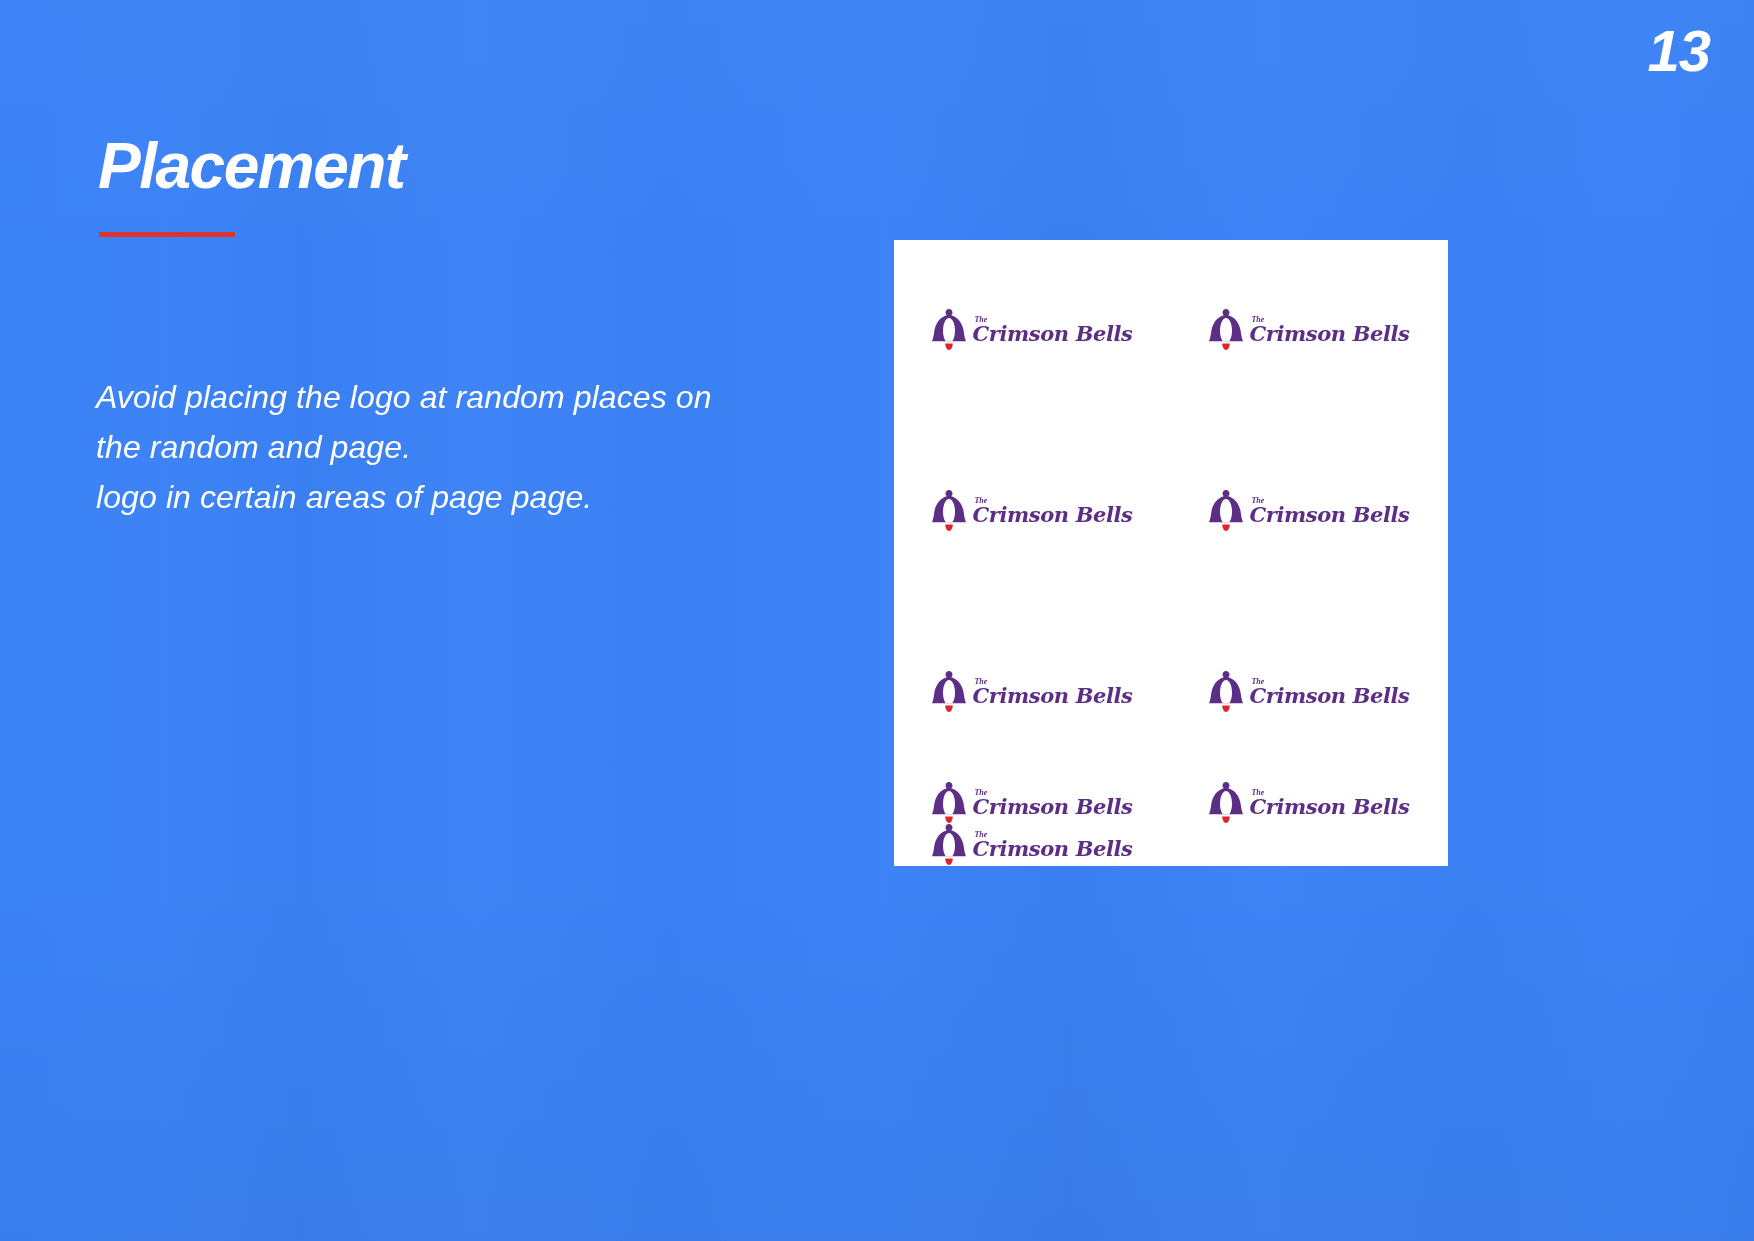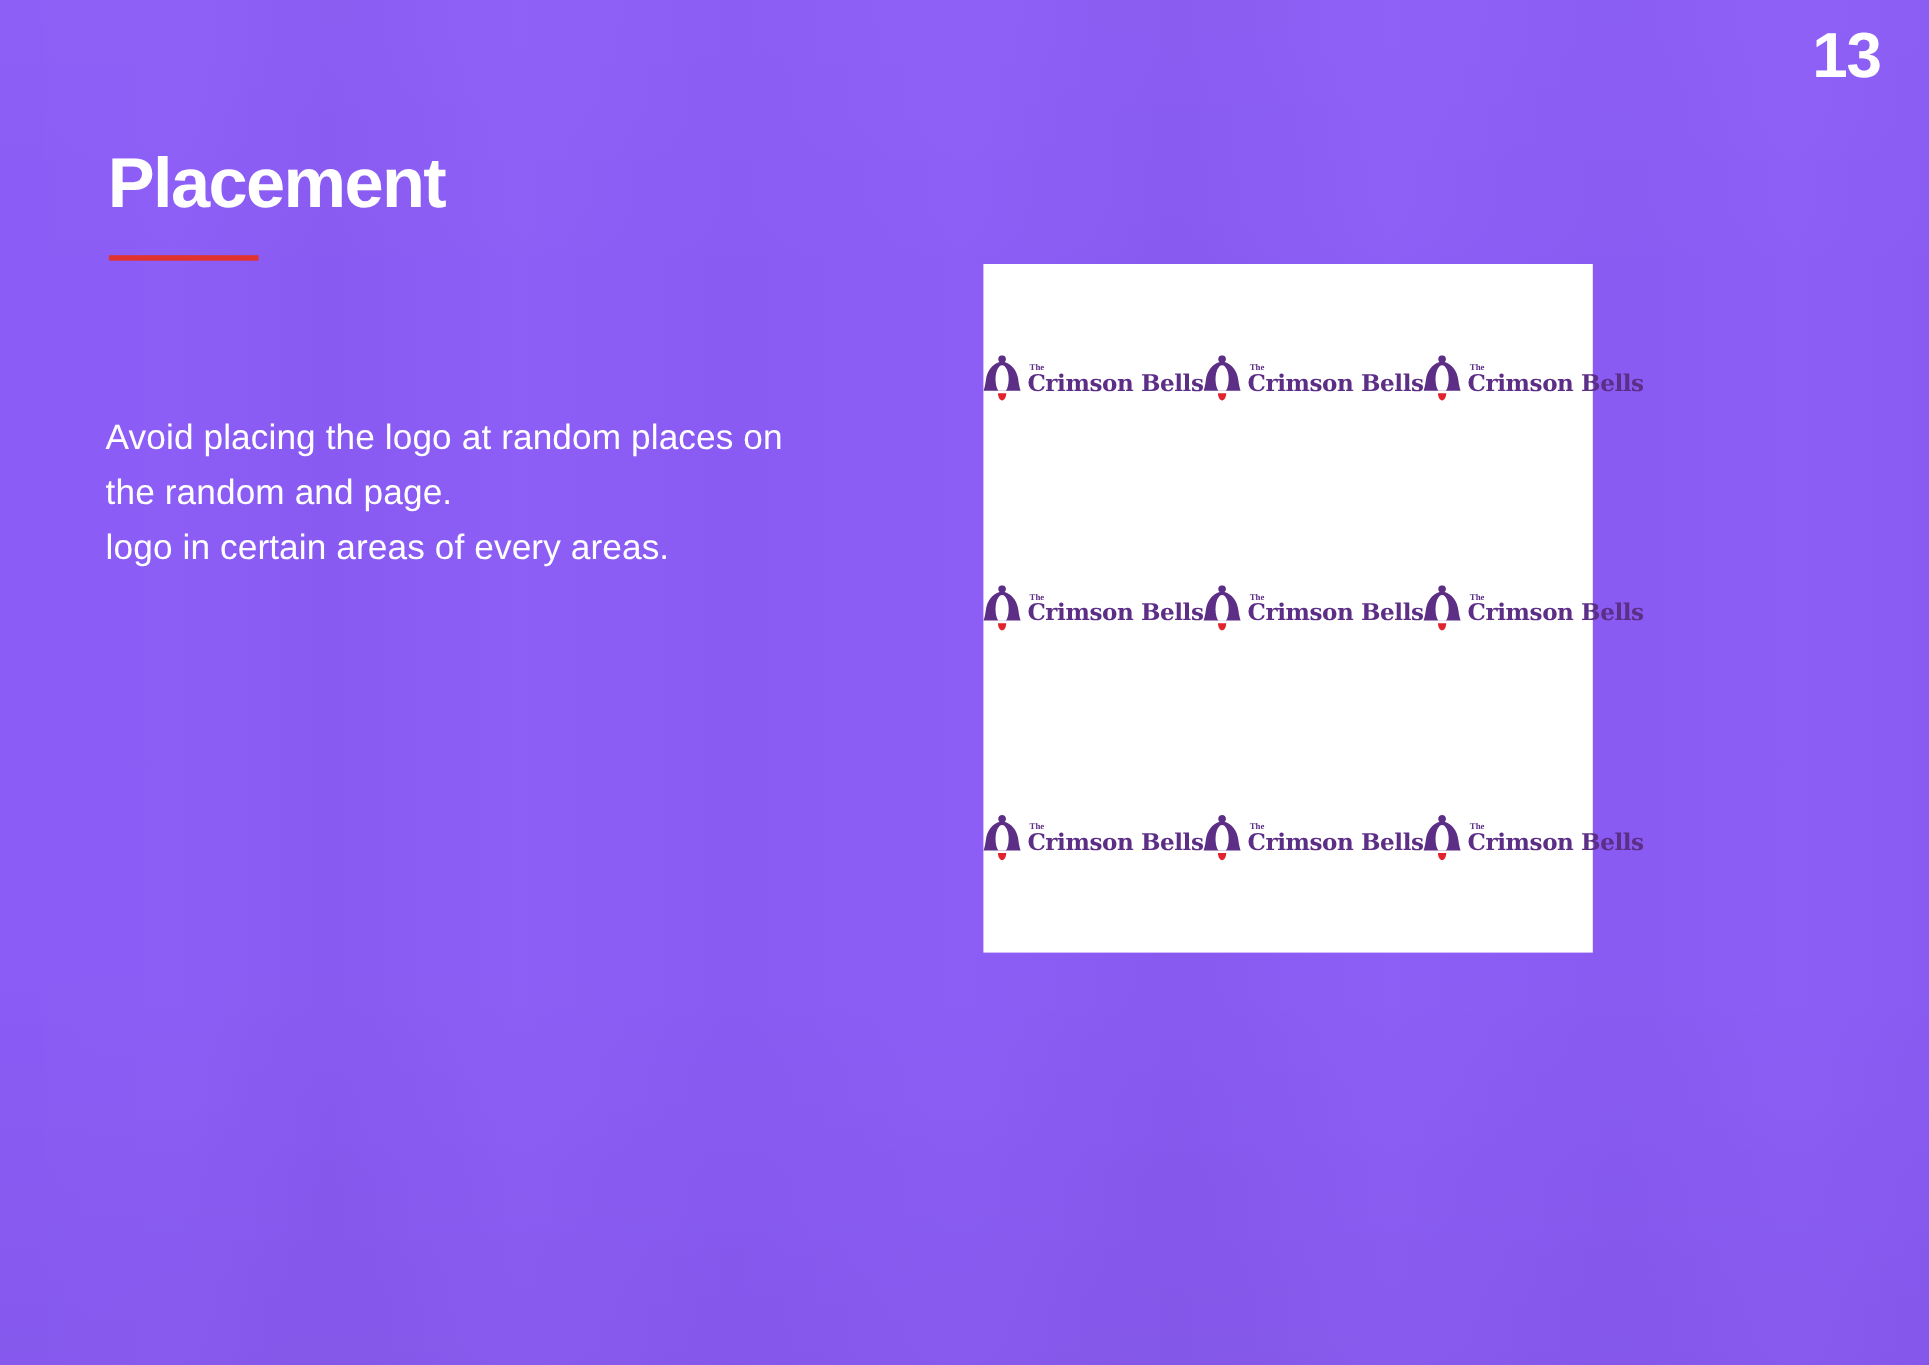--- a/index.html
+++ b/index.html
@@ -11,21 +11,22 @@
   body {
     font-family: "Liberation Sans", sans-serif;
     -webkit-font-smoothing: antialiased;
   }
 
   .slide {
     position: relative;
     width: 1754px;
     height: 1241px;
     overflow: hidden;
-    background: #8b5cf6;
+    background: #3b82f6;
+    font-style: italic;
   }
 
   
   .slide-bg-bands {
     position: absolute;
     inset: 0;
     background:
       linear-gradient(90deg,
         rgba(255,255,255,0.000) 0%,
         rgba(255,255,255,0.012) 9%,
@@ -107,21 +108,21 @@
     left: 894px;
     top: 240px;
     width: 554px;
     height: 626px;
     background: #ffffff;
   }
   .logo-grid {
     position: absolute;
     inset: 0;
     display: grid;
-    grid-template-columns: repeat(3, 1fr);
+    grid-template-columns: repeat(2, 1fr);
     grid-template-rows: repeat(3, 1fr);
     align-items: center;
     justify-items: center;
   }
   .logo-cell {
     display: flex;
     align-items: center;
     justify-content: center;
     width: 100%;
     height: 100%;
@@ -174,21 +175,21 @@
 
   <div class="page-number">13</div>
 
   <h1 class="title">Placement</h1>
 
   <div class="title-rule"></div>
 
   <div class="body-copy">
     <p>Avoid placing the logo at random places on</p>
     <p>the random and page.</p>
-    <p>logo in certain areas of every areas.</p>
+    <p>logo in certain areas of page page.</p>
   </div>
 
   <div class="canvas-panel">
     <div class="logo-grid" id="logo-grid">
 
   <div class="logo-cell">
     <div class="logo-lockup">
       <svg class="logo-bell" viewBox="0 0 68 84" xmlns="http://www.w3.org/2000/svg">
 
         <path class="bell-body" fill="#5c2e86" d="M34 0c-3.9 0-7 3.1-7 7 0 2.1 0.9 4 2.4 5.3

